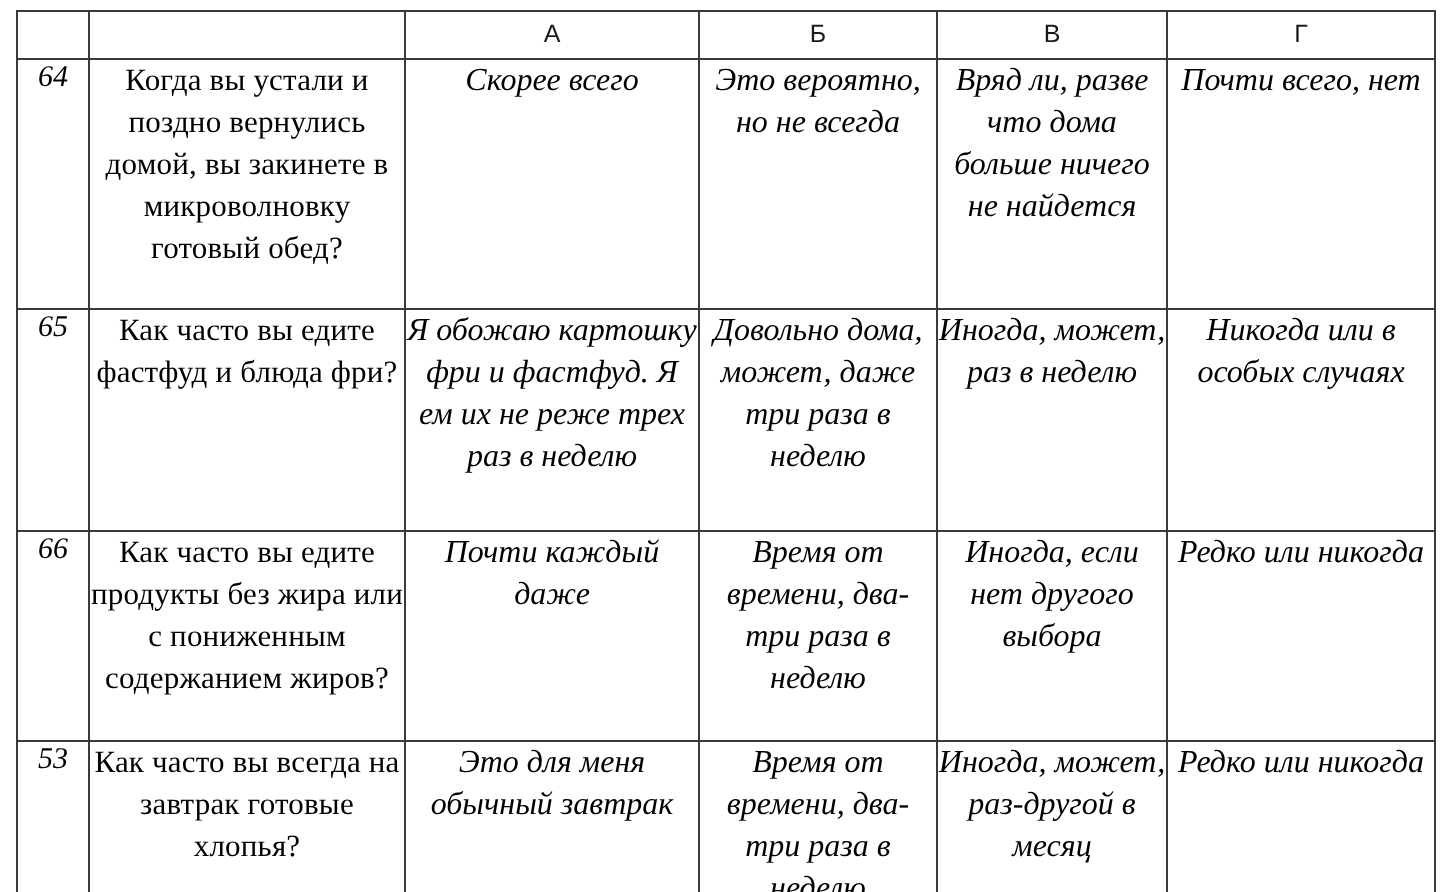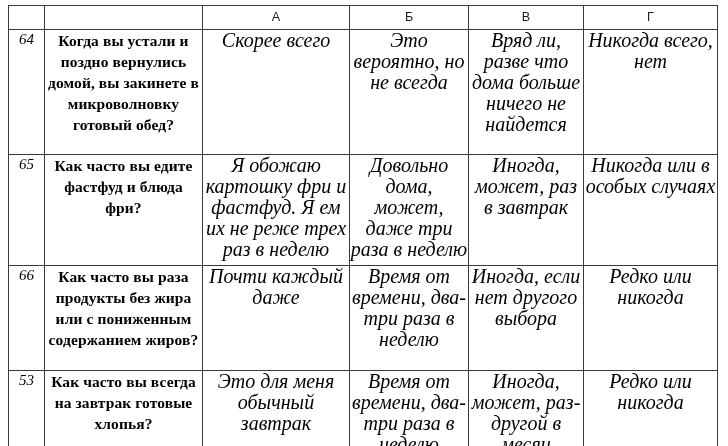--- a/index.html
+++ b/index.html
@@ -62,32 +62,32 @@
   .num-cell {
     font-style: italic;
     font-size: 15px;
     text-align: center;
     padding-top: 6px;
     line-height: 18px;
   }
 
   
   .q-cell {
-    font-weight: bold;
+    font-weight: normal;
     font-size: 15.5px;
     line-height: 21px;
     text-align: center;
     padding: 5px 6px 6px 6px;
     letter-spacing: 0.1px;
   }
 
   
   .ans-cell {
     font-style: italic;
-    font-size: 20px;
+    font-size: 16px;
     line-height: 21px;
     text-align: center;
     padding: 6px 6px 6px 6px;
   }
 
   
   tr.r-head  td { height: 23px; }
   tr.r-64    td { height: 124px; margin-left: 12px; }
   tr.r-65    td { height: 110px; }
   tr.r-66    td { height: 104px; }
@@ -117,33 +117,33 @@
         <td class="hdr-cell">Г</td>
       </tr>
     </thead>
     <tbody>
       <tr class="r-64">
         <td class="num-cell">64</td>
         <td class="q-cell">Когда вы устали и поздно вернулись домой, вы закинете в микроволновку готовый обед?</td>
         <td class="ans-cell">Скорее всего</td>
         <td class="ans-cell">Это вероятно, но не всегда</td>
         <td class="ans-cell">Вряд ли, разве что дома больше ничего не найдется</td>
-        <td class="ans-cell">Никогда всего, нет</td>
+        <td class="ans-cell">Почти всего, нет</td>
       </tr>
       <tr class="r-65">
         <td class="num-cell">65</td>
         <td class="q-cell">Как часто вы едите фастфуд и блюда фри?</td>
         <td class="ans-cell">Я обожаю картошку фри и фастфуд. Я ем их не реже трех раз в неделю</td>
         <td class="ans-cell">Довольно дома, может, даже три раза в неделю</td>
-        <td class="ans-cell">Иногда, может, раз в завтрак</td>
+        <td class="ans-cell">Иногда, может, раз в неделю</td>
         <td class="ans-cell">Никогда или в особых случаях</td>
       </tr>
       <tr class="r-66">
         <td class="num-cell">66</td>
-        <td class="q-cell">Как часто вы раза продукты без жира или с пониженным содержанием жиров?</td>
+        <td class="q-cell">Как часто вы едите продукты без жира или с пониженным содержанием жиров?</td>
         <td class="ans-cell">Почти каждый даже</td>
         <td class="ans-cell">Время от времени, два-три раза в неделю</td>
         <td class="ans-cell">Иногда, если нет другого выбора</td>
         <td class="ans-cell">Редко или никогда</td>
       </tr>
       <tr class="r-67">
         <td class="num-cell">53</td>
         <td class="q-cell">Как часто вы всегда на завтрак готовые хлопья?</td>
         <td class="ans-cell">Это для меня обычный завтрак</td>
         <td class="ans-cell">Время от времени, два-три раза в неделю</td>

